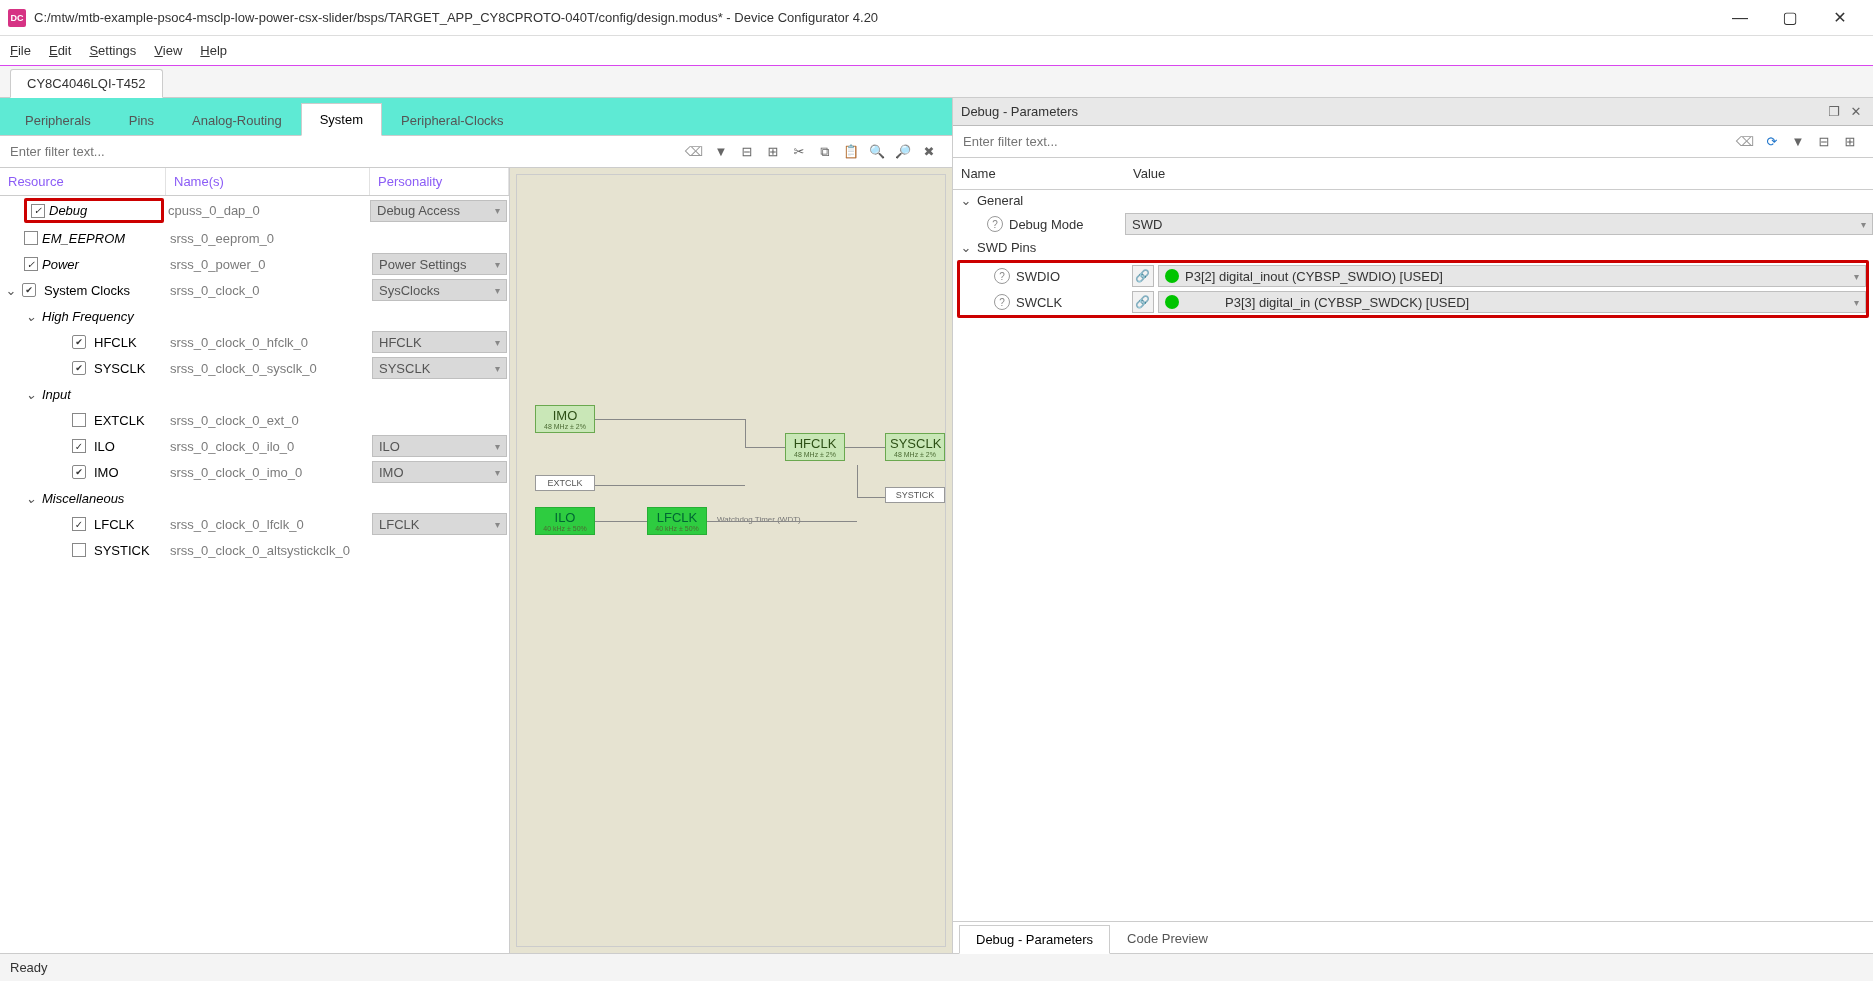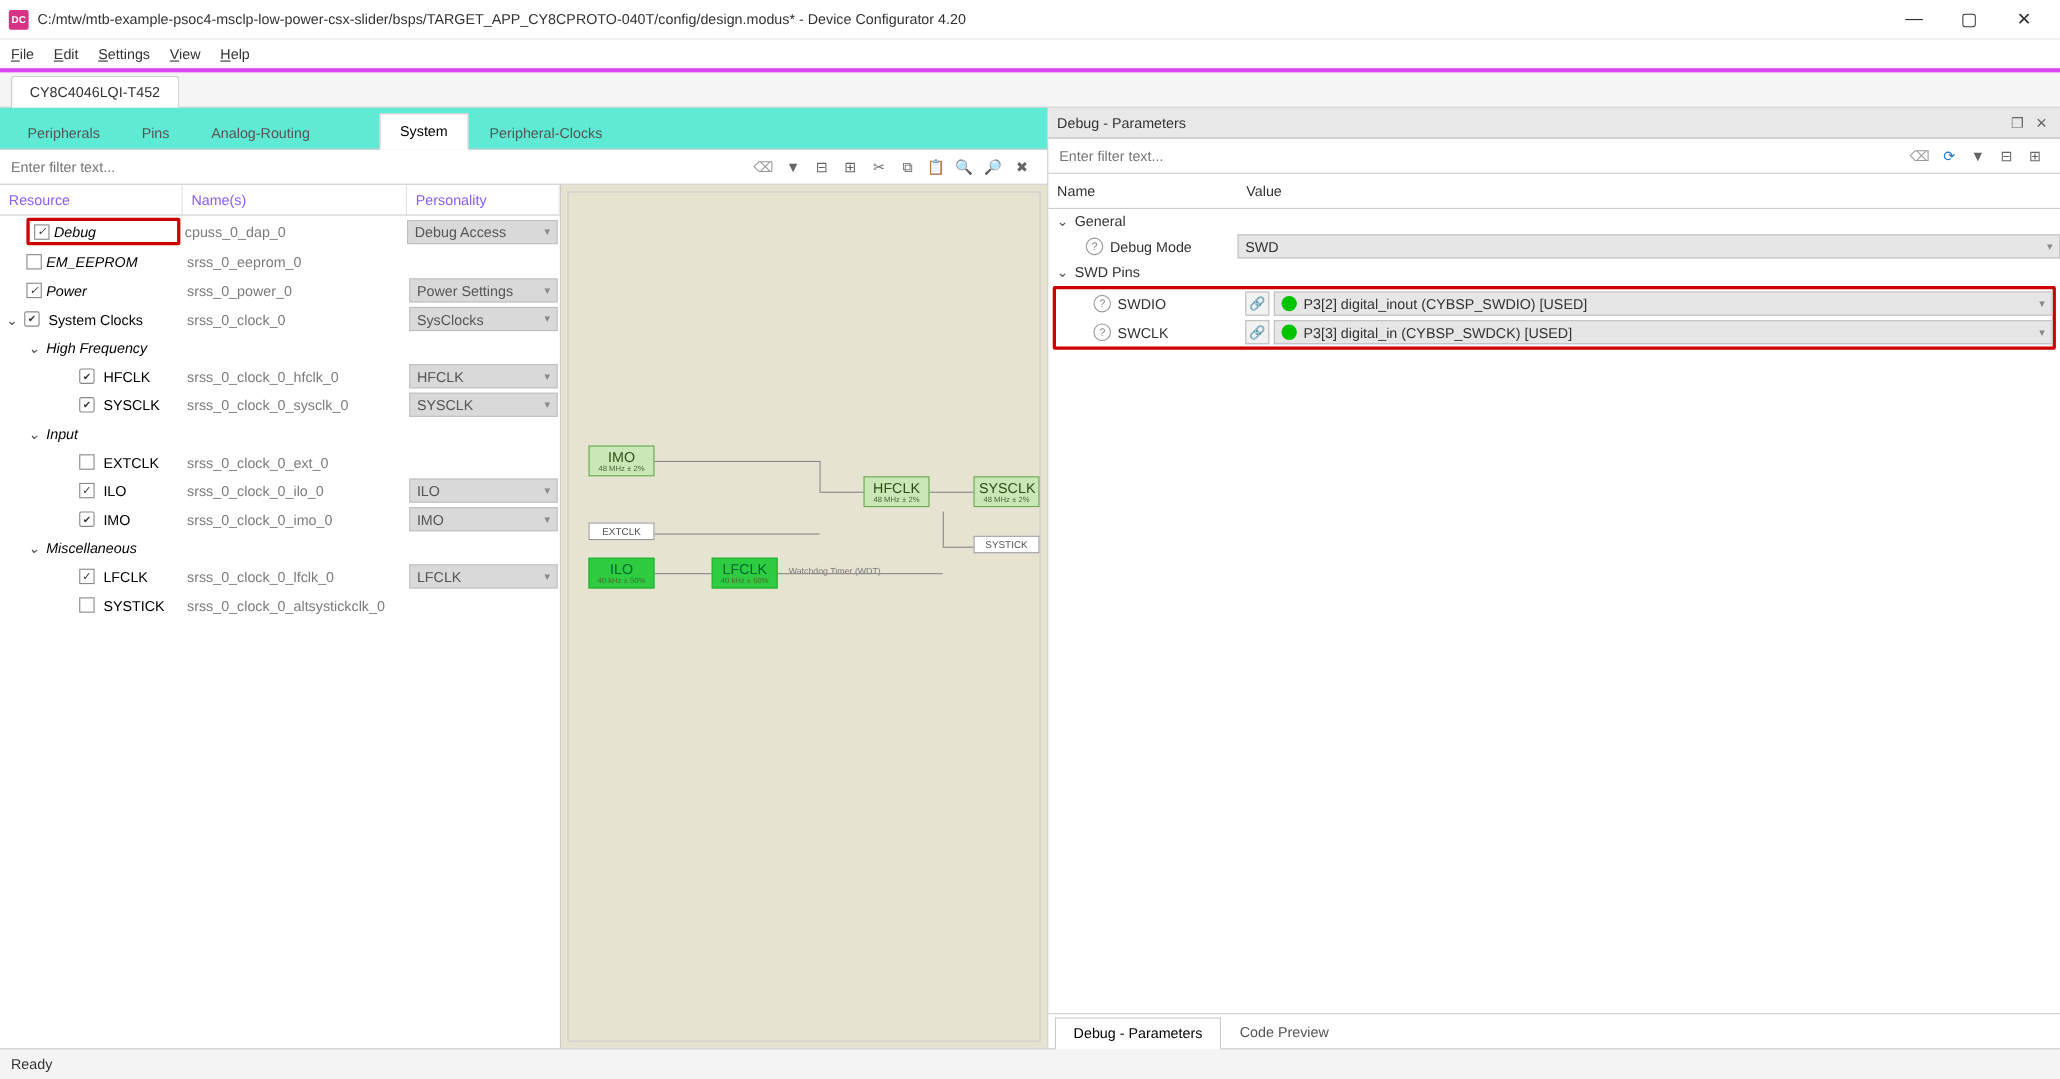--- a/index.html
+++ b/index.html
@@ -3,34 +3,34 @@
 <meta charset="utf-8">
 <style>
 * { box-sizing: border-box; margin: 0; padding: 0; font-family: "Segoe UI", Tahoma, sans-serif; font-size: 13px; }
 html, body { width: 1873px; height: 981px; background: #fff; overflow: hidden; }
 
 .titlebar { display: flex; align-items: center; height: 36px; padding: 0 8px; background: #fff; border-bottom: 1px solid #ddd; }
 .titlebar .app-icon { width: 18px; height: 18px; background: #d63384; margin-right: 8px; border-radius: 2px; display:flex;align-items:center;justify-content:center;color:#fff;font-size:9px;font-weight:bold; }
 .titlebar .title { flex: 1; color: #333; }
 .titlebar .win-btn { width: 50px; height: 36px; display: flex; align-items: center; justify-content: center; color: #333; font-size: 16px; }
 
-.menubar { display: flex; align-items: center; height: 30px; padding: 0 10px; background: #fff; border-bottom: 4px solid #d946ef; gap: 18px; }
+.menubar { display: flex; align-items: center; height: 30px; padding: 0 10px; background: #fff; border-bottom: 1px solid #d946ef; gap: 18px; }
 .menubar .menu-item { color: #333; }
 .menubar .menu-item u { text-decoration: underline; }
 
 .device-tab-row { display: flex; align-items: flex-end; height: 32px; background: #f5f5f5; border-bottom: 1px solid #ccc; padding-left: 10px; }
 .device-tab { padding: 6px 16px; background: #fff; border: 1px solid #ccc; border-bottom: 1px solid #fff; border-radius: 3px 3px 0 0; margin-bottom: -1px; color: #333; }
 
 .main-row { display: flex; height: calc(100% - 36px - 30px - 32px - 28px); }
 .left-pane { width: 953px; display: flex; flex-direction: column; border-right: 1px solid #ccc; }
 .right-pane { flex: 1; display: flex; flex-direction: column; }
 
 .sub-tabs { display: flex; align-items: flex-end; height: 38px; background: #5eead4; border-bottom: 1px solid #ccc; padding-left: 6px; }
 .sub-tab { padding: 8px 18px; color: #555; border: 1px solid transparent; border-bottom: none; margin-bottom:-1px; }
-.sub-tab.active { background: #fff; border: 1px solid #ccc; border-bottom: 1px solid #fff; color: #000; font-weight: 500; margin-left: 44px; }
+.sub-tab.active { background: #fff; border: 1px solid #ccc; border-bottom: 1px solid #fff; color: #000; font-weight: 500; }
 
 .filter-row { display: flex; align-items: center; height: 32px; border-bottom: 1px solid #ccc; padding: 0 6px; }
 .filter-input { flex: 1; border: none; outline: none; color: #999; padding: 4px; font-style: normal; }
 .filter-clear { width: 20px; height: 20px; display:flex;align-items:center;justify-content:center;color:#999; }
 .toolbar-icons { display: flex; gap: 4px; padding: 0 6px; }
 .tb-icon { width: 22px; height: 22px; display:flex;align-items:center;justify-content:center;color:#666; border:1px solid transparent; border-radius:2px; }
 
 .left-split { display: flex; flex: 1; overflow: hidden; }
 .tree-col { width: 510px; display:flex; flex-direction:column; border-right:1px solid #ccc; overflow:auto; }
 .diagram-col { flex:1; background:#e6e3d1; position:relative; }
@@ -398,21 +398,21 @@
           </div>
         </div>
         <div class="param-row">
           <div class="pr-name">
               <span class="help-icon">?</span>
               <span>SWCLK</span>
             </div>
           <div class="pr-value">
             <span class="link-icon">🔗</span>
             <div class="val-select">
-                <span style="display:flex;align-items:center;">
+                <span style="display:flex;align-items:center;gap:40px;">
                   <span class="green-dot"></span>
                   <span>P3[3] digital_in (CYBSP_SWDCK) [USED]</span>
                 </span>
                 <span class="caret">▾</span>
               </div>
           </div>
         </div>
       </div>
     </div>
     <div class="bottom-tabs">

